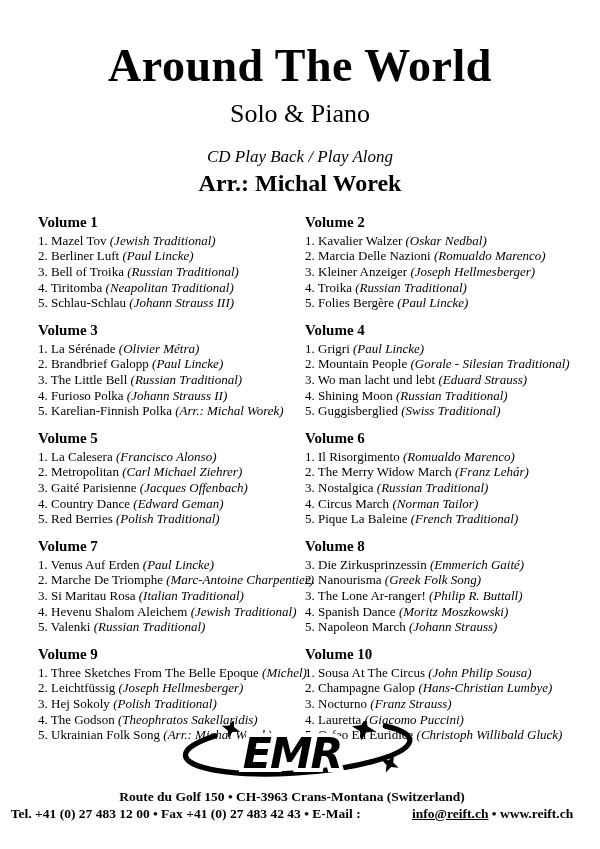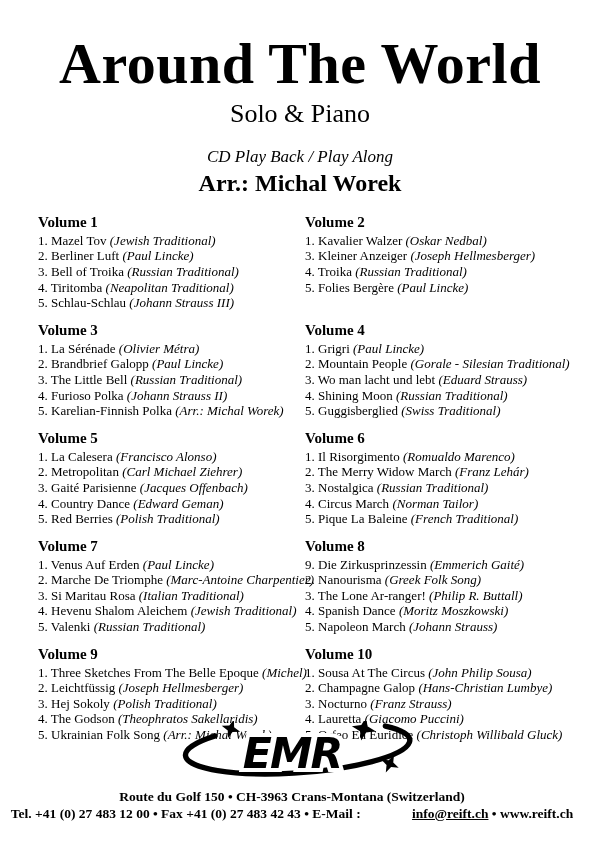--- a/index.html
+++ b/index.html
@@ -6,21 +6,21 @@
   body {
     width:600px; height:849px;
     font-family:"Liberation Serif", serif;
     color:#000;
   }
   .page { position:relative; width:600px; height:849px; overflow:hidden; background:#fff; }
 
   
   header { text-align:center; padding-top:33px; }
   .title {
-    margin:0; font-size:58px; line-height:1.08; font-weight:bold; letter-spacing:0.5px;
+    margin:8px; font-size:46px; line-height:1.08; font-weight:bold; letter-spacing:0.5px;
   }
   .subtitle { font-size:26px; line-height:1.15; margin-top:3px; }
   .format-note { font-size:17px; font-style:italic; font-weight:bold; line-height:1.1; margin-top:19px; }
   .format-note i { font-weight:normal; }
   .format-note { font-weight:normal; }
   .arranger { font-size:24px; font-weight:bold; line-height:1.15; margin-top:4px; }
 
   
   .volumes {
     display:grid;
@@ -63,20 +63,21 @@
           <h3>Volume 1</h3>
           <div class="track"><span>1. Mazel Tov </span><i>(Jewish Traditional)</i></div>
           <div class="track"><span>2. Berliner Luft </span><i>(Paul Lincke)</i></div>
           <div class="track"><span>3. Bell of Troika </span><i>(Russian Traditional)</i></div>
           <div class="track"><span>4. Tiritomba </span><i>(Neapolitan Traditional)</i></div>
           <div class="track"><span>5. Schlau-Schlau </span><i>(Johann Strauss III)</i></div>
         </div>
         <div class="volume">
           <h3>Volume 2</h3>
           <div class="track"><span>1. Kavalier Walzer </span><i>(Oskar Nedbal)</i></div>
+          <div class="track"><span>2. Marcia Delle Nazioni </span><i>(Romualdo Marenco)</i></div>
           <div class="track"><span>3. Kleiner Anzeiger </span><i>(Joseph Hellmesberger)</i></div>
           <div class="track"><span>4. Troika </span><i>(Russian Traditional)</i></div>
           <div class="track"><span>5. Folies Bergère </span><i>(Paul Lincke)</i></div>
         </div>
         <div class="volume">
           <h3>Volume 3</h3>
           <div class="track"><span>1. La Sérénade </span><i>(Olivier Métra)</i></div>
           <div class="track"><span>2. Brandbrief Galopp </span><i>(Paul Lincke)</i></div>
           <div class="track"><span>3. The Little Bell </span><i>(Russian Traditional)</i></div>
           <div class="track"><span>4. Furioso Polka </span><i>(Johann Strauss II)</i></div>
@@ -109,21 +110,21 @@
         <div class="volume">
           <h3>Volume 7</h3>
           <div class="track"><span>1. Venus Auf Erden </span><i>(Paul Lincke)</i></div>
           <div class="track"><span>2. Marche De Triomphe </span><i>(Marc-Antoine Charpentier)</i></div>
           <div class="track"><span>3. Si Maritau Rosa </span><i>(Italian Traditional)</i></div>
           <div class="track"><span>4. Hevenu Shalom Aleichem </span><i>(Jewish Traditional)</i></div>
           <div class="track"><span>5. Valenki </span><i>(Russian Traditional)</i></div>
         </div>
         <div class="volume">
           <h3>Volume 8</h3>
-          <div class="track"><span>9. Die Zirkusprinzessin </span><i>(Emmerich Gaité)</i></div>
+          <div class="track"><span>3. Die Zirkusprinzessin </span><i>(Emmerich Gaité)</i></div>
           <div class="track"><span>2. Nanourisma </span><i>(Greek Folk Song)</i></div>
           <div class="track"><span>3. The Lone Ar-ranger! </span><i>(Philip R. Buttall)</i></div>
           <div class="track"><span>4. Spanish Dance </span><i>(Moritz Moszkowski)</i></div>
           <div class="track"><span>5. Napoleon March </span><i>(Johann Strauss)</i></div>
         </div>
         <div class="volume">
           <h3>Volume 9</h3>
           <div class="track"><span>1. Three Sketches From The Belle Epoque </span><i>(Michel)</i></div>
           <div class="track"><span>2. Leichtfüssig </span><i>(Joseph Hellmesberger)</i></div>
           <div class="track"><span>3. Hej Sokoly </span><i>(Polish Traditional)</i></div>

